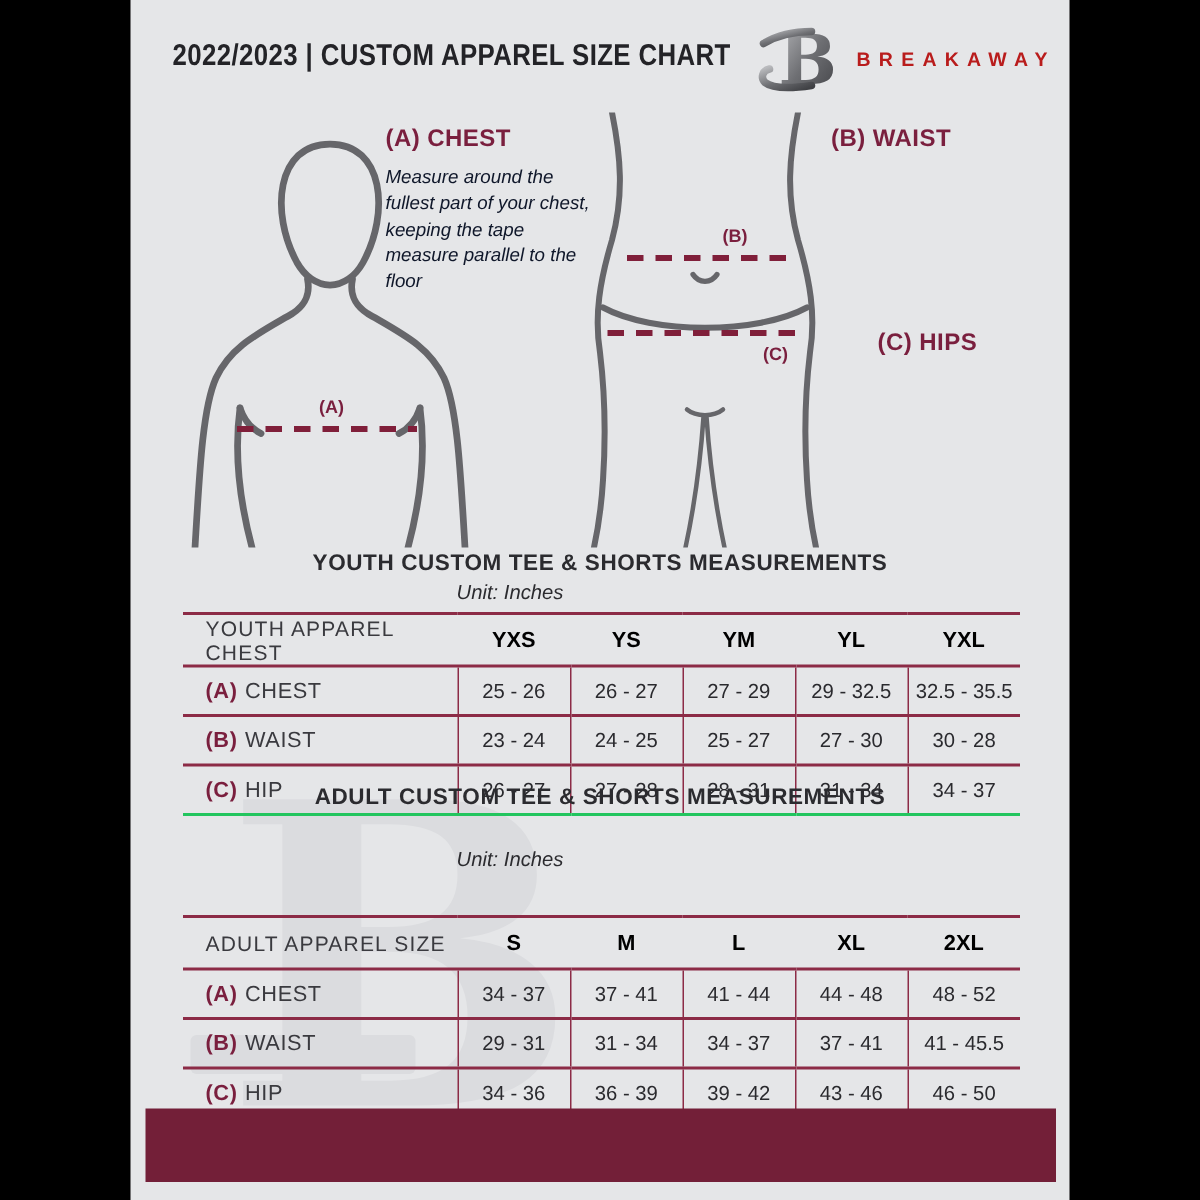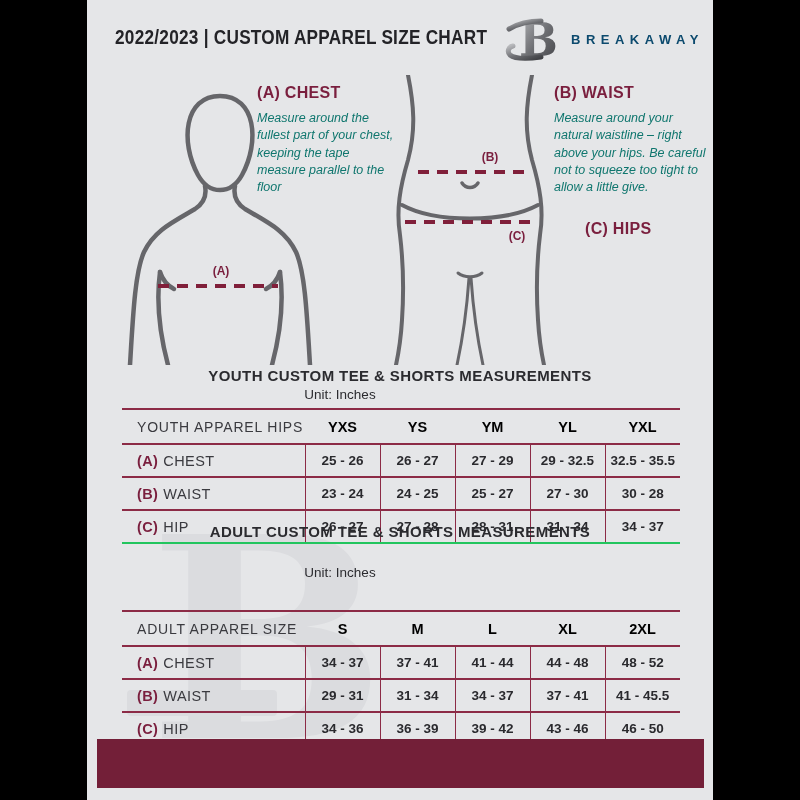--- a/index.html
+++ b/index.html
@@ -13,43 +13,43 @@
   }
   
   .doc-title{
     position:absolute;left:28px;top:26px;white-space:nowrap;
     font-size:20px;font-weight:700;color:#232327;letter-spacing:.3px;
     transform:scaleX(.86);transform-origin:left top;z-index:2;
   }
   .brand-logo{position:absolute;left:418px;top:14px;z-index:2;}
   .brand-name{
     position:absolute;left:484px;top:32px;font-size:13px;font-weight:700;
-    color:#0c4a6e;letter-spacing:5.5px;z-index:2;white-space:nowrap;
+    color:#b91c1c;letter-spacing:5.5px;z-index:2;white-space:nowrap;
   }
   
   .figure{position:absolute;z-index:1;}
   .fig-upper{left:23px;top:80px;}
   .fig-lower{left:303px;top:75px;}
   .guide-block{position:absolute;z-index:2;color:#7D2242;}
   .guide-chest{left:170px;top:84px;width:142px;}
   .guide-waist{left:467px;top:84px;width:152px;}
   .guide-hips{left:467px;top:220px;width:152px;margin-left:31px;}
   .guide-heading{font-size:16px;font-weight:800;letter-spacing:.3px;color:#7A1F3E;}
   .guide-text{
     margin-top:8px;font-size:12.5px;font-style:italic;font-weight:500;
-    line-height:1.38;color:#0f766e;
+    line-height:1.38;color:#0f172a;
   }
   
   .section-title{
     position:absolute;left:0;width:626px;text-align:center;z-index:2;
     font-size:15px;font-weight:700;color:#2B2B2F;letter-spacing:.4px;
   }
   .section-unit{
     position:absolute;left:0;width:506px;text-align:center;z-index:2;
-    font-size:13.5px;font-weight:500;color:#2B2B2F;
+    font-size:13.5px;font-style:italic;font-weight:500;color:#2B2B2F;
   }
   .size-table{
     position:absolute;left:35px;width:558px;z-index:2;
     border-collapse:collapse;table-layout:fixed;
   }
   .size-table td,.size-table th{
     border-top:2px solid #8C2B46;padding:0;vertical-align:middle;
     height:31px;text-align:center;
   }
   .size-table tr.head-row td,.size-table tr.head-row th{height:33px;}
@@ -62,21 +62,21 @@
   .size-table .head-label{
     text-align:left;padding-left:15px;font-weight:400;font-size:14px;
     color:#3A3A3F;letter-spacing:.8px;
   }
   .size-table .head-size{font-weight:700;font-size:14.5px;color:#000000;}
   .size-table .row-label{
     text-align:left;padding-left:15px;font-size:14.5px;color:#3A3A3F;
     letter-spacing:.4px;
   }
   .row-label .prefix{font-weight:800;color:#7A1F3E;margin-right:5px;}
-  .size-table .value-cell{font-size:13.5px;font-weight:700;color:#2A2A2E;}
+  .size-table .value-cell{font-size:13.5px;font-weight:400;color:#2A2A2E;}
   
   .watermark{
     position:absolute;left:62px;top:500px;z-index:0;
     font-family:"DejaVu Serif", serif;font-weight:700;font-size:280px;
     line-height:1;color:#DBDCDF;
   }
   .watermark-bar{
     position:absolute;left:40px;top:690px;width:150px;height:26px;
     background:#DBDCDF;z-index:0;border-radius:4px;
   }
@@ -144,40 +144,39 @@
       <text x="127" y="165" text-anchor="middle" font-size="12" font-weight="bold" fill="#7A1F3E">(C)</text>
     </svg>
   </div>
 
   <div class="guide-block guide-chest">
     <div class="guide-heading">(A) CHEST</div>
     <div class="guide-text">Measure around the fullest part of your chest, keeping the tape measure parallel to the floor</div>
   </div>
   <div class="guide-block guide-waist">
     <div class="guide-heading">(B) WAIST</div>
-    <div class="guide-text">Measure around your natural waistline – right above your hips. Be careful not to squeeze too tight to allow a little give.</div>
   </div>
   <div class="guide-block guide-hips">
     <div class="guide-heading">(C) HIPS</div>
   </div>
 
   <div class="section-title" style="top:367px">YOUTH CUSTOM TEE &amp; SHORTS MEASUREMENTS</div>
   <div class="section-unit" style="top:387px">Unit: Inches</div>
   <table class="size-table" style="top:408px">
     <colgroup>
         <col class="col-label">
         <col class="col-size">
         <col class="col-size">
         <col class="col-size">
         <col class="col-size">
         <col class="col-size">
       </colgroup>
     <tbody>
         <tr class="head-row">
-      <th class="head-label">YOUTH APPAREL HIPS</th>
+      <th class="head-label">YOUTH APPAREL CHEST</th>
       <th class="head-size">YXS</th>
       <th class="head-size">YS</th>
       <th class="head-size">YM</th>
       <th class="head-size">YL</th>
       <th class="head-size">YXL</th>
     </tr>
     <tr>
       <td class="row-label"><span class="prefix">(A)</span><span>CHEST</span></td>
       <td class="value-cell">25 - 26</td>
       <td class="value-cell">26 - 27</td>

